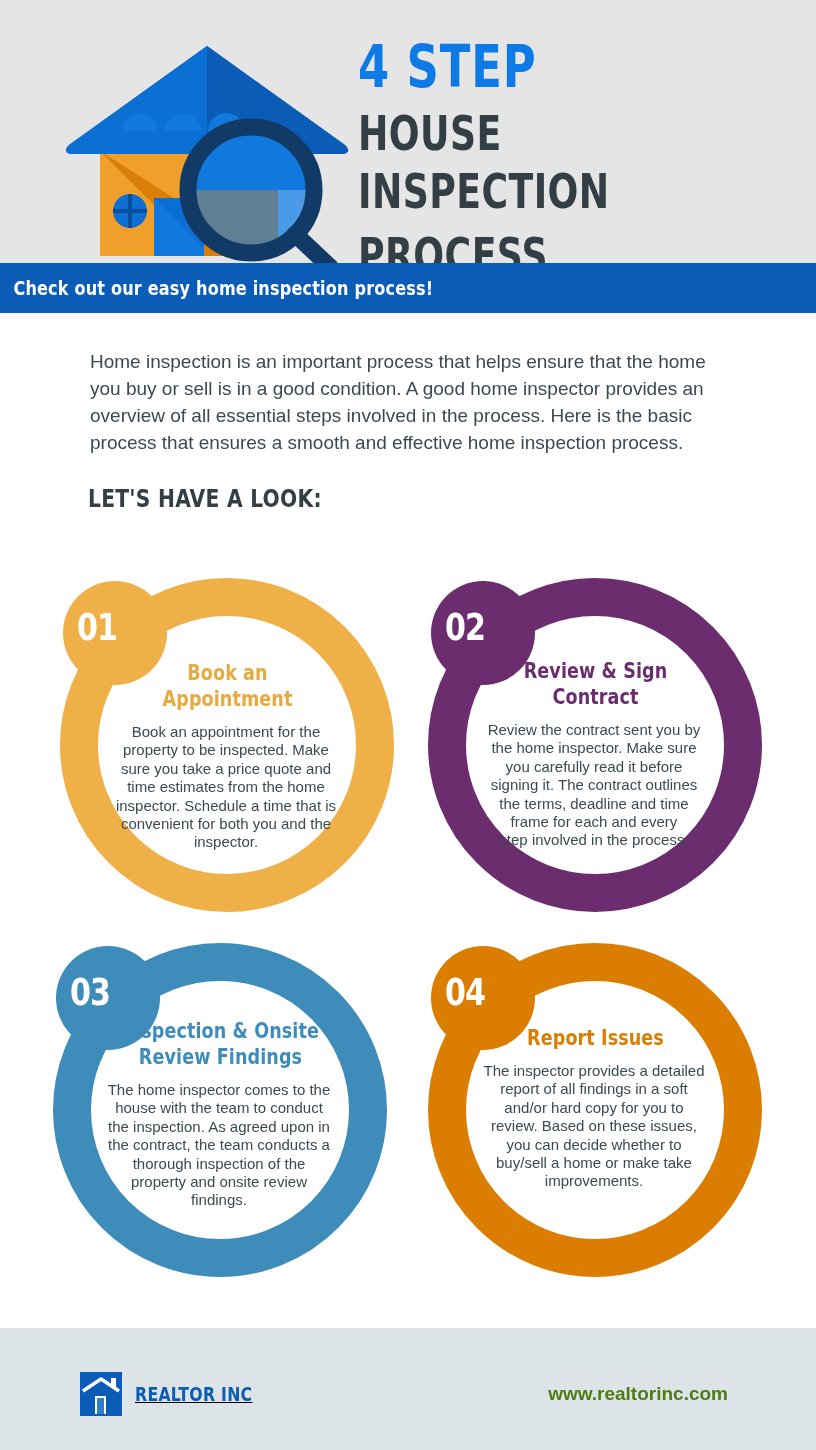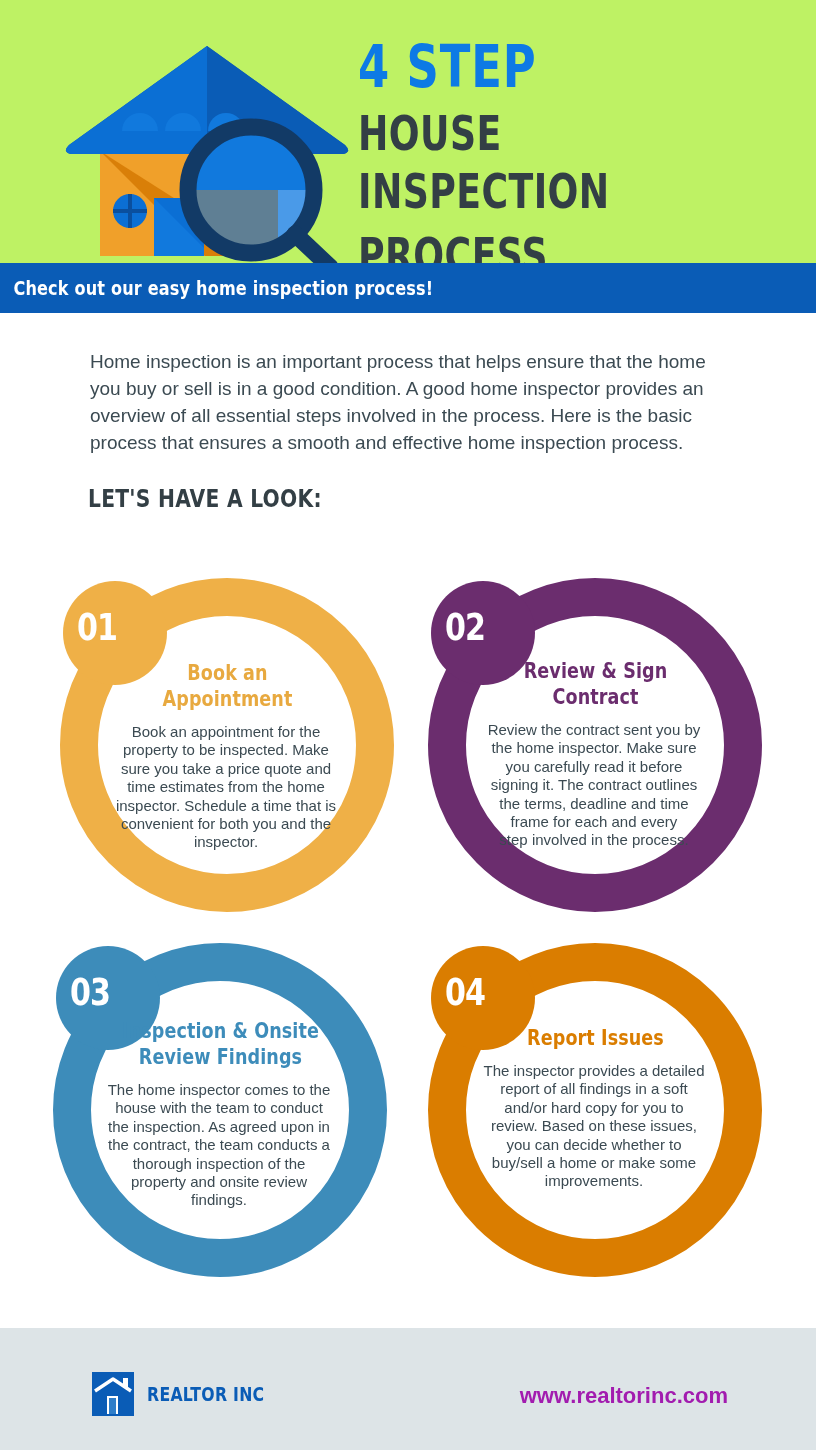--- a/index.html
+++ b/index.html
@@ -8,21 +8,21 @@
     background: #ffffff;
     font-family: "Liberation Sans", sans-serif;
     position: relative;
     overflow: hidden;
   }
 
   
   .header {
     position: absolute; left: 0; top: 0;
     width: 816px; height: 263px;
-    background: #bef264;
+    background: #e5e5e5;
   }
   .hero-art {
     position: absolute; left: 62px; top: 18px;
     width: 290px; height: 245px;
   }
   .title-block {
     position: absolute; left: 358px; top: 36px;
     width: 430px;
   }
   .title-1 {
@@ -144,38 +144,38 @@
   .step-02 .step-inner { padding-top: 38px; }
   .step-04 .step-inner { padding-top: 40px; }
 
   
   .footer {
     position: absolute; left: 0; top: 1328px;
     width: 816px; height: 122px;
     background: #dde4e7;
   }
   .footer-left {
-    position: absolute; left: 92px; top: 44px;
-    display: flex; align-items: center; gap: 13px;
+    position: absolute; left: 80px; top: 44px;
+    display: flex; align-items: center; gap: 13px; text-decoration: underline;
   }
   .logo-mark { width: 42px; height: 44px; display: block; }
   .logo-text {
     font-family: "DejaVu Sans Condensed", "Liberation Sans Narrow", "Liberation Sans", sans-serif;
     font-weight: bold;
     font-size: 19px;
     letter-spacing: 0.3px;
     color: #0a5cb6;
     transform: scaleX(0.92);
     transform-origin: left center;
   }
   .footer-url {
     position: absolute; right: 88px; top: 55px;
-    font-size: 22px;
-    font-weight: bold;
-    color: #a21caf;
+    font-size: 19px;
+    font-weight: bold;
+    color: #4d7c0f;
     text-align: right;
   }
 </style>
 </head>
 <body>
 
 <div class="header">
 
   <svg class="hero-art" viewBox="0 0 290 245">
 
@@ -263,21 +263,21 @@
   </div>
 
   <div class="step step-04">
     <svg class="ring-svg" viewBox="0 0 345 345">
       <circle cx="172" cy="172" r="148" fill="none" stroke="#da7d00" stroke-width="38"></circle>
       <circle cx="60" cy="60" r="52" fill="#da7d00"></circle>
     </svg>
     <div class="badge-num">04</div>
     <div class="step-inner">
       <div class="step-title">Report Issues</div>
-      <div class="step-body">The inspector provides a detailed report of all findings in a soft and/or hard copy for you to review. Based on these issues, you can decide whether to buy/sell a home or make some improvements.</div>
+      <div class="step-body">The inspector provides a detailed report of all findings in a soft and/or hard copy for you to review. Based on these issues, you can decide whether to buy/sell a home or make take improvements.</div>
     </div>
   </div>
 
 </div>
 
 <div class="footer">
   <div class="footer-left">
     <svg class="logo-mark" viewBox="0 0 42 44">
       <rect x="0" y="0" width="42" height="44" fill="#0a5cb6"></rect>
       <path d="M3 19 L21 7 L39 19" fill="none" stroke="#ffffff" stroke-width="3.4" stroke-linejoin="round"></path>

